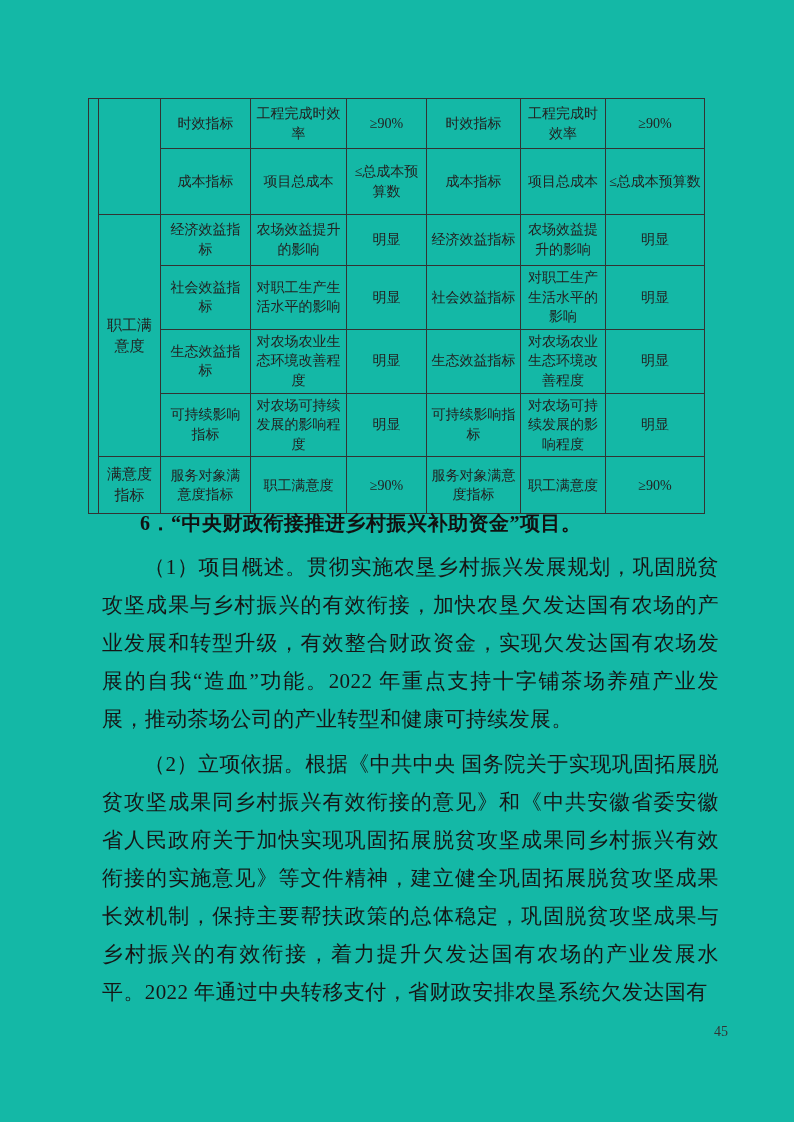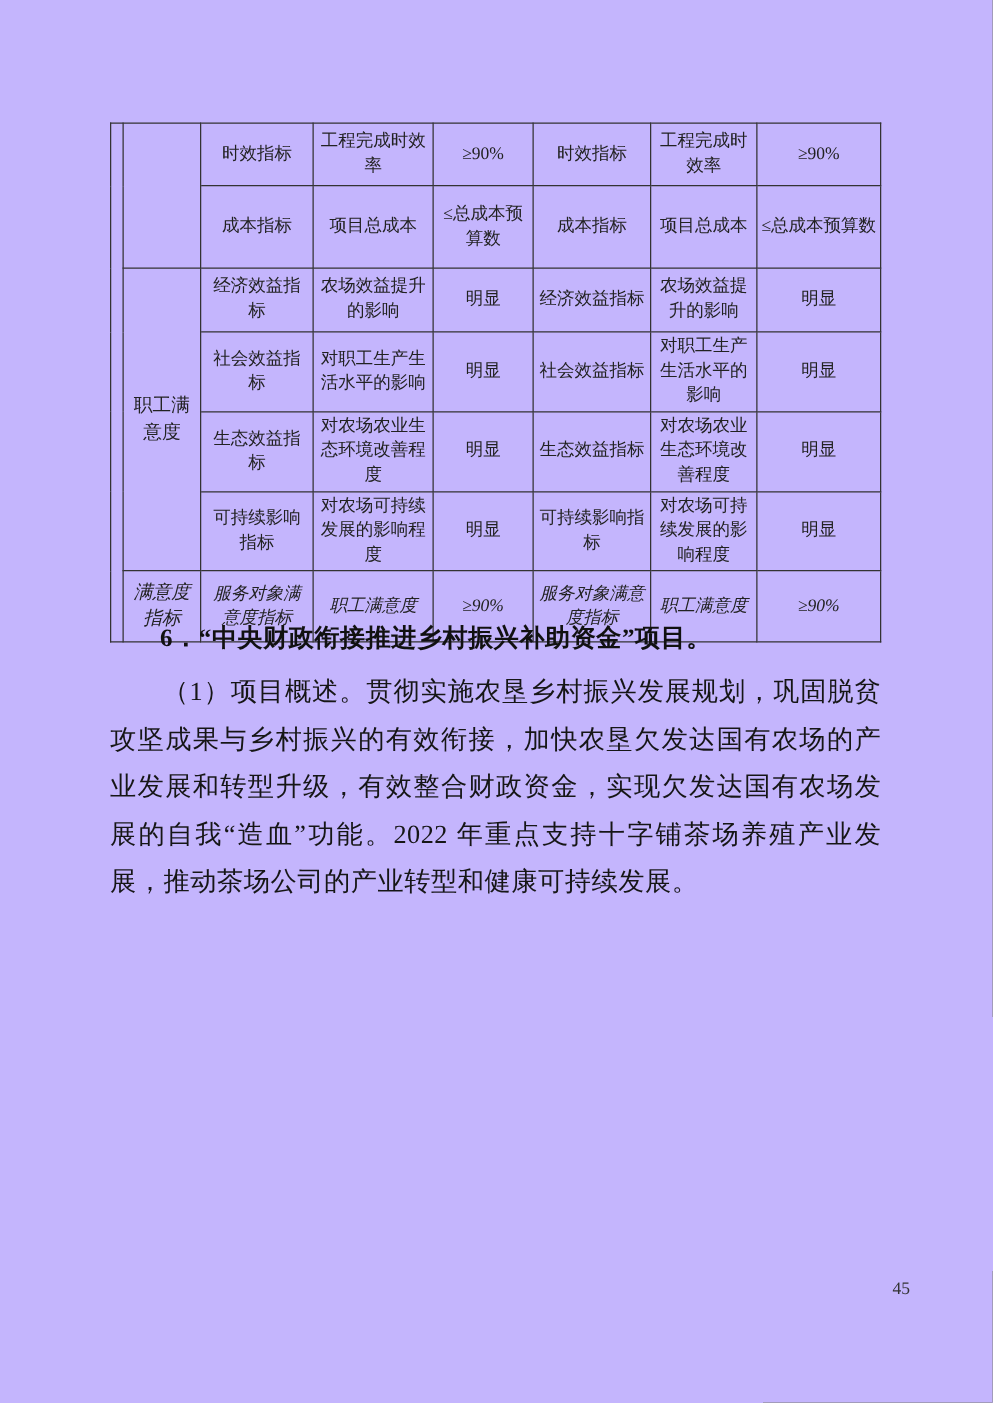--- a/index.html
+++ b/index.html
@@ -1,19 +1,19 @@
 <!DOCTYPE html>
 <html><head>
 <meta charset="utf-8">
 <style>
   html,body{margin:0;padding:0;background:#888;}
   .page{
     position:relative;
     width:794px;height:1122px;
-    background:#c4b5fd;
+    background:#14b8a6;
     overflow:hidden;
     font-family:"Liberation Serif","DejaVu Serif",serif;
     color:#1c1c1c;
   }
   
   table.doc-table{
     position:absolute;left:88px;top:98px;width:616px;
     border-collapse:collapse;table-layout:fixed;
     font-size:14px;color:#222;
   }
@@ -29,31 +29,31 @@
   td.group-cell{font-size:15px;padding:2px 8px;}
   td.left{text-align:left;}
   
   .section-heading{
     position:absolute;left:88px;top:496px;width:616px;
     font-size:20px;font-weight:bold;
     letter-spacing:0.5px;
     line-height:30px;
     text-indent:2em;
     color:#111;
-    margin:0;
+    margin:12px;
   }
   .body-paragraph{
     position:absolute;left:88px;width:617px;
     font-size:21px;
     letter-spacing:0.4px;
     line-height:38px;
     text-align:justify;
     text-indent:2em;
     color:#161616;
-    margin:0;
+    margin:14px;
   }
   #para-1{top:534px;}
   #para-2{top:731px;}
   .page-number{
     position:absolute;left:688px;top:1024px;
     font-size:14px;color:#333;
     width:40px;text-align:right;
   }
 </style>
 </head>
@@ -117,32 +117,33 @@
         <td>明显</td>
       </tr>
       <tr style="height:58px;font-family:Liberation Serif, serif;">
         <td>可持续影响指标</td>
         <td class="left">对农场可持续发展的影响程度</td>
         <td>明显</td>
         <td>可持续影响指标</td>
         <td class="left">对农场可持续发展的影响程度</td>
         <td>明显</td>
       </tr>
-      <tr style="height:57px;font-style:italic;">
+      <tr style="height:57px;">
         <td class="group-cell">满意度指标</td>
         <td>服务对象满意度指标</td>
         <td class="left">职工满意度</td>
         <td>≥90%</td>
         <td>服务对象满意度指标</td>
         <td class="left">职工满意度</td>
         <td>≥90%</td>
       </tr>
     </tbody>
   </table>
 
   <h2 class="section-heading">6．“中央财政衔接推进乡村振兴补助资金”项目。</h2>
 
   <p id="para-1" class="body-paragraph">（1）项目概述。贯彻实施农垦乡村振兴发展规划，巩固脱贫攻坚成果与乡村振兴的有效衔接，加快农垦欠发达国有农场的产业发展和转型升级，有效整合财政资金，实现欠发达国有农场发展的自我“造血”功能。2022 年重点支持十字铺茶场养殖产业发展，推动茶场公司的产业转型和健康可持续发展。</p>
 
+  <p id="para-2" class="body-paragraph">（2）立项依据。根据《中共中央 国务院关于实现巩固拓展脱贫攻坚成果同乡村振兴有效衔接的意见》和《中共安徽省委安徽省人民政府关于加快实现巩固拓展脱贫攻坚成果同乡村振兴有效衔接的实施意见》等文件精神，建立健全巩固拓展脱贫攻坚成果长效机制，保持主要帮扶政策的总体稳定，巩固脱贫攻坚成果与乡村振兴的有效衔接，着力提升欠发达国有农场的产业发展水平。2022 年通过中央转移支付，省财政安排农垦系统欠发达国有</p>
 
   <div class="page-number">45</div>
 
 </div>
 
 </body></html>

